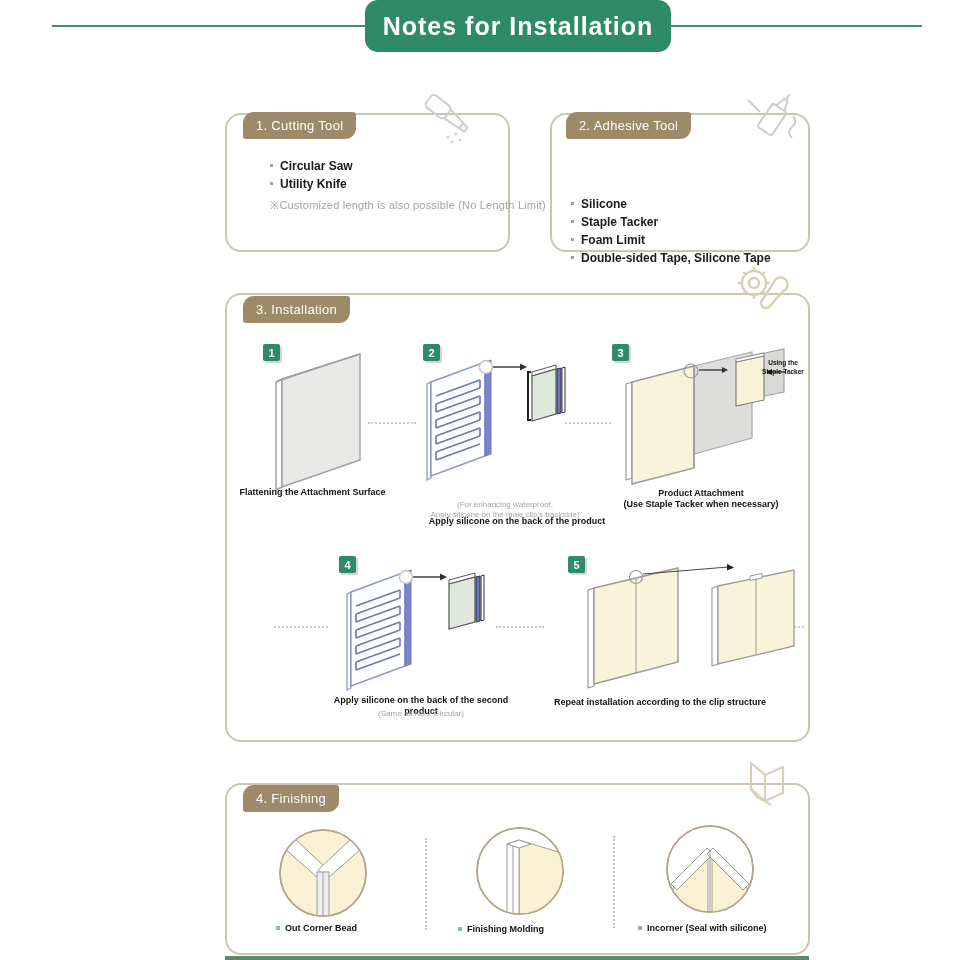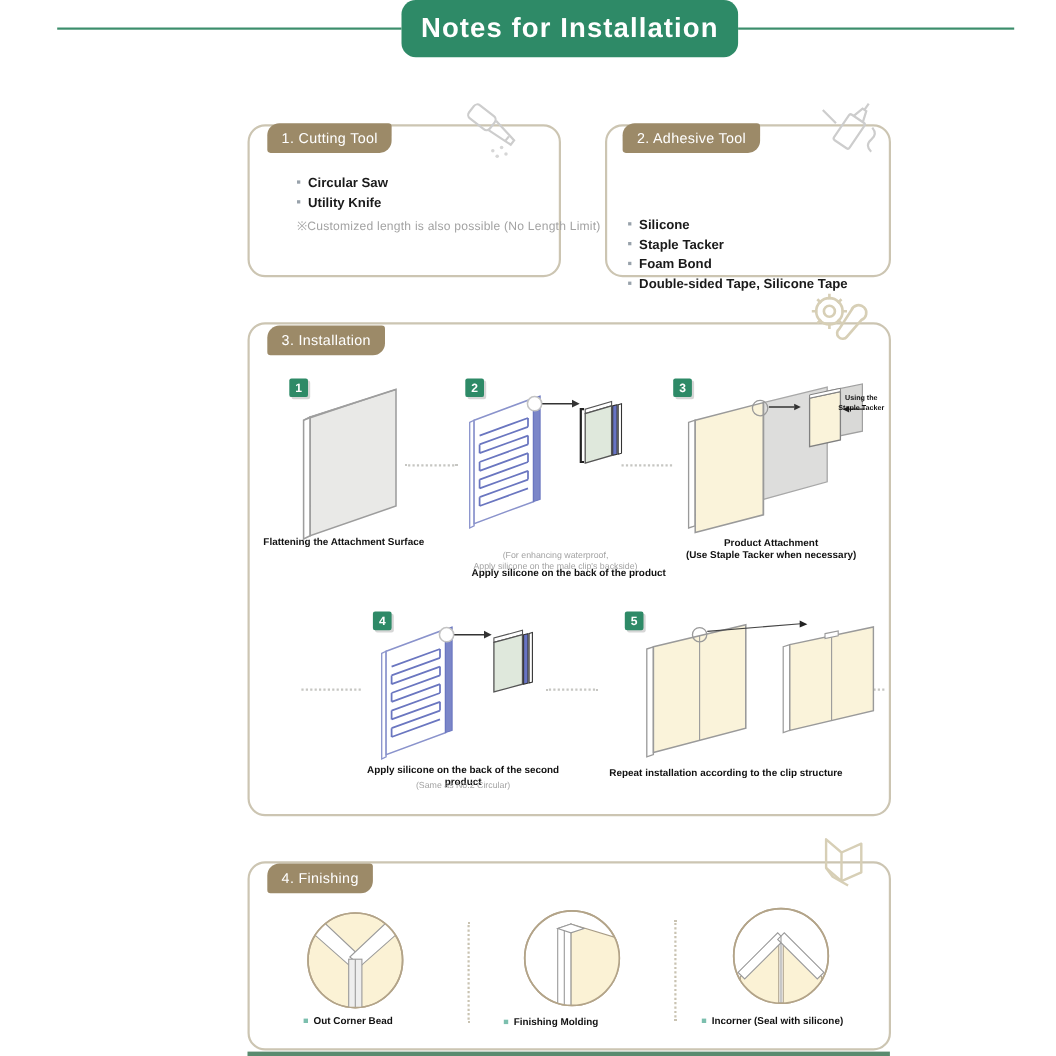--- a/index.html
+++ b/index.html
@@ -110,21 +110,21 @@
           <path d="M33 10 L33 3"></path>
         </g>
         <path d="M53 30 q5 6 -1 11 q-6 5 0 11"></path>
         <path d="M8 14 L20 26"></path>
       </g>
     </svg>
   </div>
   <div class="tool-list" style="left:533px; top:161px;margin-top:34px;">
     <div class="tool-item"><span class="bullet"></span><span>Silicone</span></div>
     <div class="tool-item"><span class="bullet"></span><span>Staple Tacker</span></div>
-    <div class="tool-item"><span class="bullet"></span><span>Foam Bond</span></div>
+    <div class="tool-item"><span class="bullet"></span><span>Foam Limit</span></div>
     <div class="tool-item"><span class="bullet"></span><span>Double-sided Tape, Silicone Tape</span></div>
   </div>
 
   <div class="sec-box" style="left:187px; top:293px; width:585px; height:449px;"></div>
   <div class="sec-label" style="left:205px; top:296px;">3. Installation</div>
   <div class="abs" style="left:692px; top:262px;">
     <svg width="62" height="60" viewBox="0 0 62 60">
       <g stroke="#d7cfb6" stroke-width="2.4" fill="none">
         <circle cx="24" cy="21" r="12"></circle>
         <circle cx="24" cy="21" r="5"></circle>

